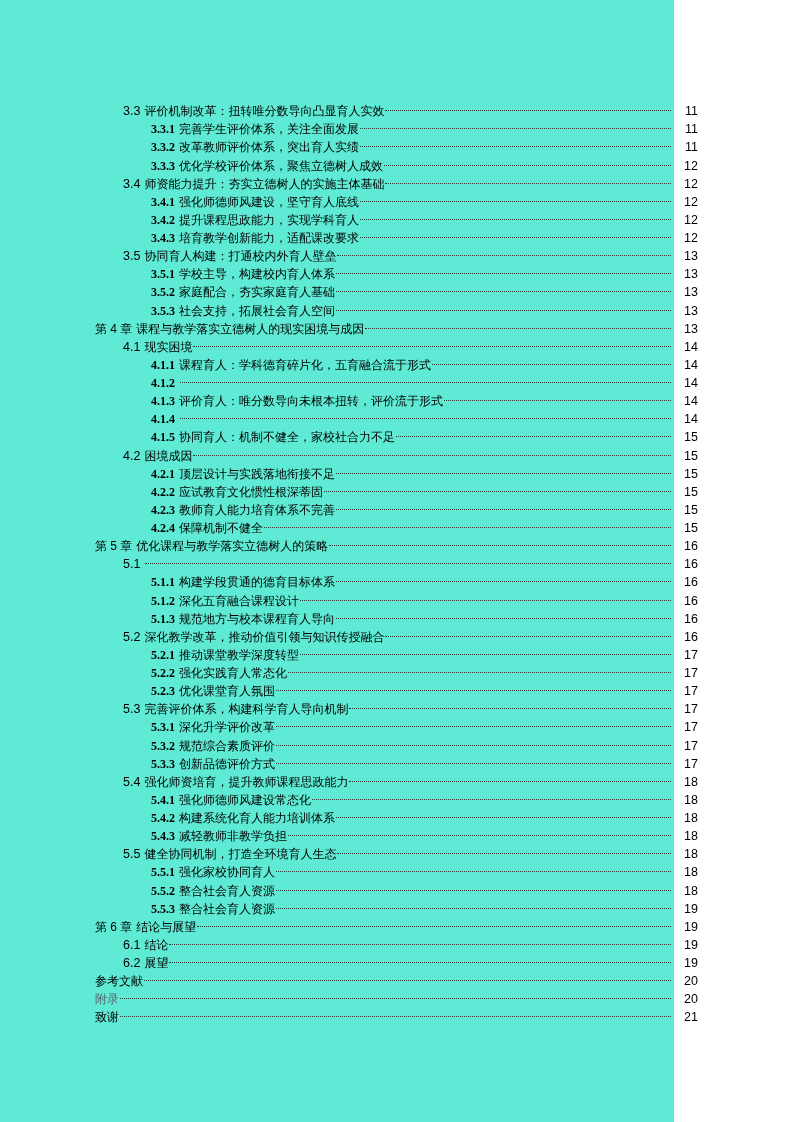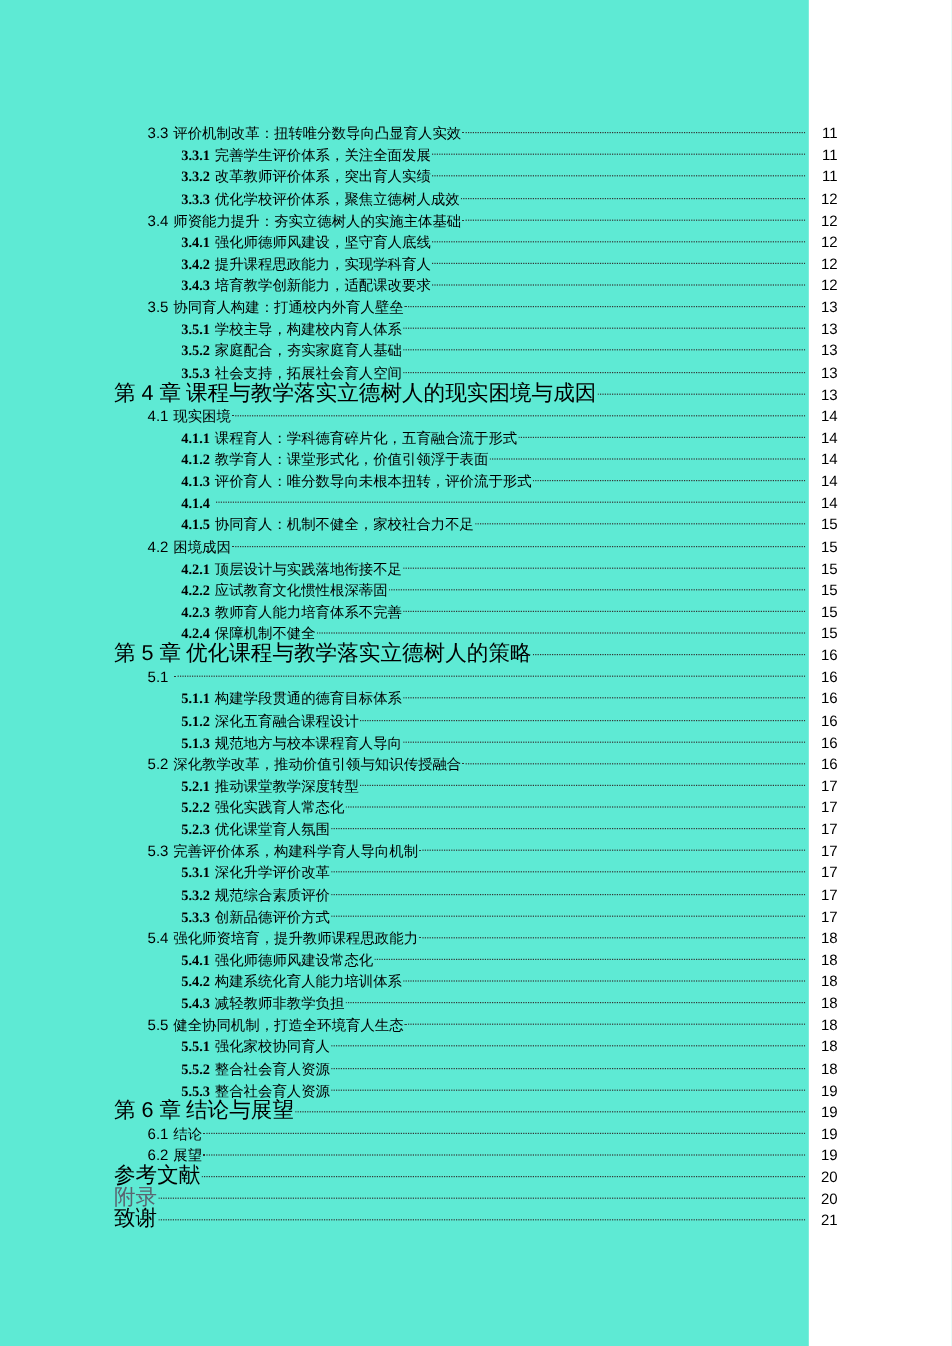--- a/index.html
+++ b/index.html
@@ -46,21 +46,21 @@
     }
     .lvl3 .num {
       font-family: "Liberation Serif", "DejaVu Serif", serif;
       font-size: 12px;
       font-weight: bold;
     }
     .title {
       font-family: "DejaVu Sans", "Liberation Sans", sans-serif;
       font-size: 12px;
     }
-    .lvl1 .title, .lvl1 .num { font-size: 18px; }
+    .lvl1 .title, .lvl1 .num { font-size: 12px; }
     .leader {
       flex: 1;
       overflow: hidden;
       margin: 0 1px;
       position: relative;
       height: 18.14px;
     }
     .leader::before {
       content: "";
       position: absolute;
@@ -168,21 +168,20 @@
         <span class="page-no">14</span>
       </div>
       <div class="toc-line lvl3">
         <span class="num">4.1.1</span>
         <span class="title">课程育人：学科德育碎片化，五育融合流于形式</span>
         <span class="leader"></span>
         <span class="page-no">14</span>
       </div>
       <div class="toc-line lvl3">
         <span class="num">4.1.2</span>
-        <span class="title">教学育人：课堂形式化，价值引领浮于表面</span>
         <span class="leader"></span>
         <span class="page-no">14</span>
       </div>
       <div class="toc-line lvl3">
         <span class="num">4.1.3</span>
         <span class="title">评价育人：唯分数导向未根本扭转，评价流于形式</span>
         <span class="leader"></span>
         <span class="page-no">14</span>
       </div>
       <div class="toc-line lvl3">

